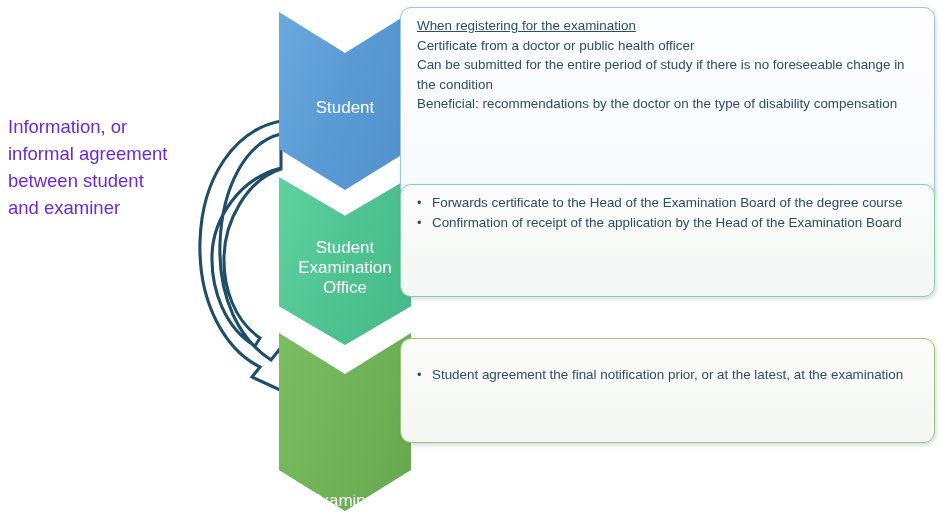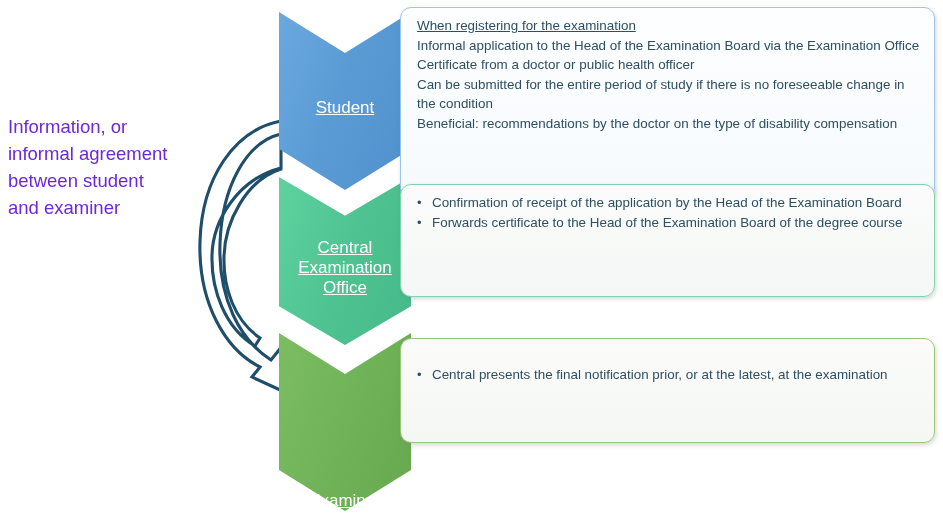--- a/index.html
+++ b/index.html
@@ -46,21 +46,21 @@
     align-items: center;
     justify-content: center;
     text-align: center;
     color: #ffffff;
     font-size: 17px;
     line-height: 20px;
     -webkit-clip-path: polygon(0% 0%, 50% 23%, 100% 0%, 100% 77%, 50% 100%, 0% 77%);
     clip-path: polygon(0% 0%, 50% 23%, 100% 0%, 100% 77%, 50% 100%, 0% 77%);
     filter: drop-shadow(2px 3px 3px rgba(90,90,90,0.40));
   }
-  .chevron span { display: block; width: 100%; padding-top: 14px; text-decoration: underline; }
+  .chevron span { display: block; width: 100%; padding-top: 14px; }
 
   #chevron-student {
     top: 12px;
     height: 178px;
     background: linear-gradient(110deg, #6aa9de 0%, #5b9bd5 45%, #4f90cc 100%);
   }
   #chevron-ceo {
     top: 177px;
     height: 168px;
     background: linear-gradient(110deg, #5ed3a0 0%, #4fc391 48%, #46b98a 100%);
@@ -148,39 +148,38 @@
              C 47 144 68 102 103 91
              Z" fill="none" stroke="#1f4e6b" stroke-width="3.1" stroke-linejoin="miter"></path>
   </svg>
 </div>
 
 <div class="chevron" id="chevron-student">
   <span>Student</span>
 </div>
 
 <div class="chevron" id="chevron-ceo">
-  <span>Central Examination Office</span>
+  <span>Student Examination Office</span>
 </div>
 
 <div class="chevron" id="chevron-examiner">
   <span>Examiner</span>
 </div>
 
 <div class="infobox" id="box-student">
   <div class="lead-line">When registering for the examination</div>
-  <div class="plain-line">Informal application to the Head of the Examination Board via the Examination Office</div>
   <div class="plain-line">Certificate from a doctor or public health officer</div>
   <div class="plain-line">Can be submitted for the entire period of study if there is no foreseeable change in the condition</div>
   <div class="plain-line">Beneficial: recommendations by the doctor on the type of disability compensation</div>
 </div>
 
 <div class="infobox" id="box-ceo">
   <ul class="bullets">
+    <li>Forwards certificate to the Head of the Examination Board of the degree course</li>
     <li>Confirmation of receipt of the application by the Head of the Examination Board</li>
-    <li>Forwards certificate to the Head of the Examination Board of the degree course</li>
   </ul>
 </div>
 
 <div class="infobox" id="box-examiner">
   <ul class="bullets">
-    <li>Central presents the final notification prior, or at the latest, at the examination</li>
+    <li>Student agreement the final notification prior, or at the latest, at the examination</li>
   </ul>
 </div>
 
 </body></html>

